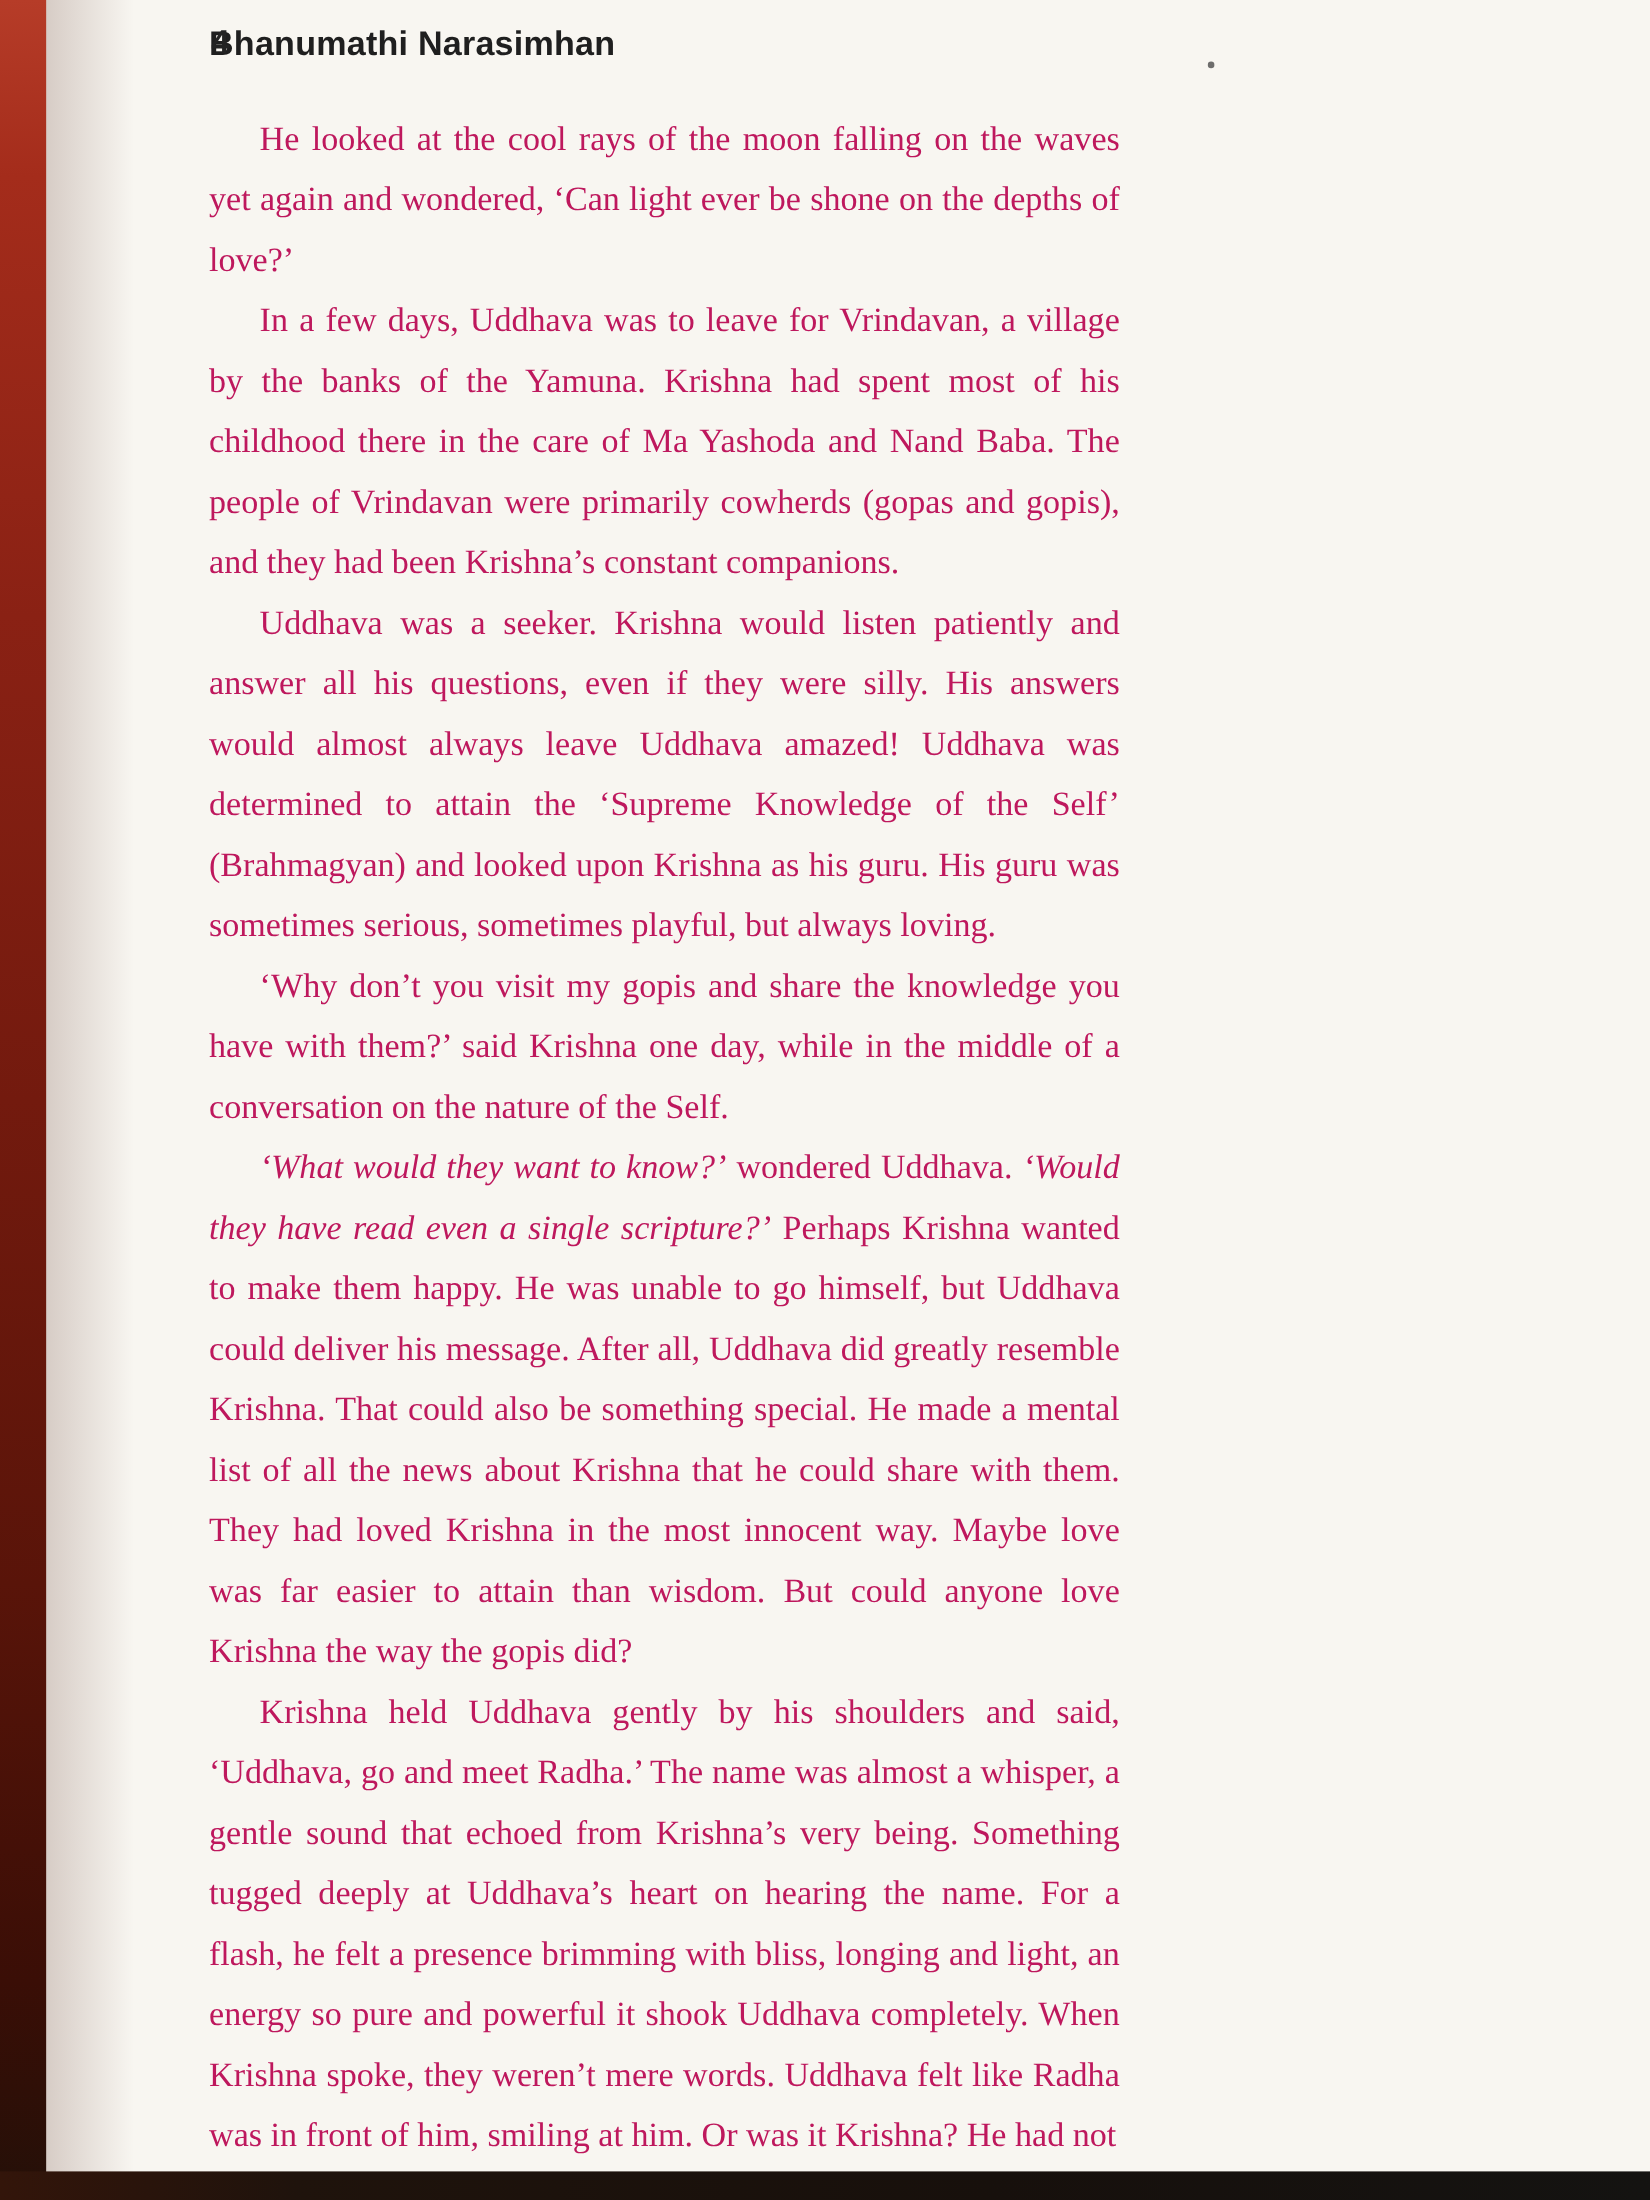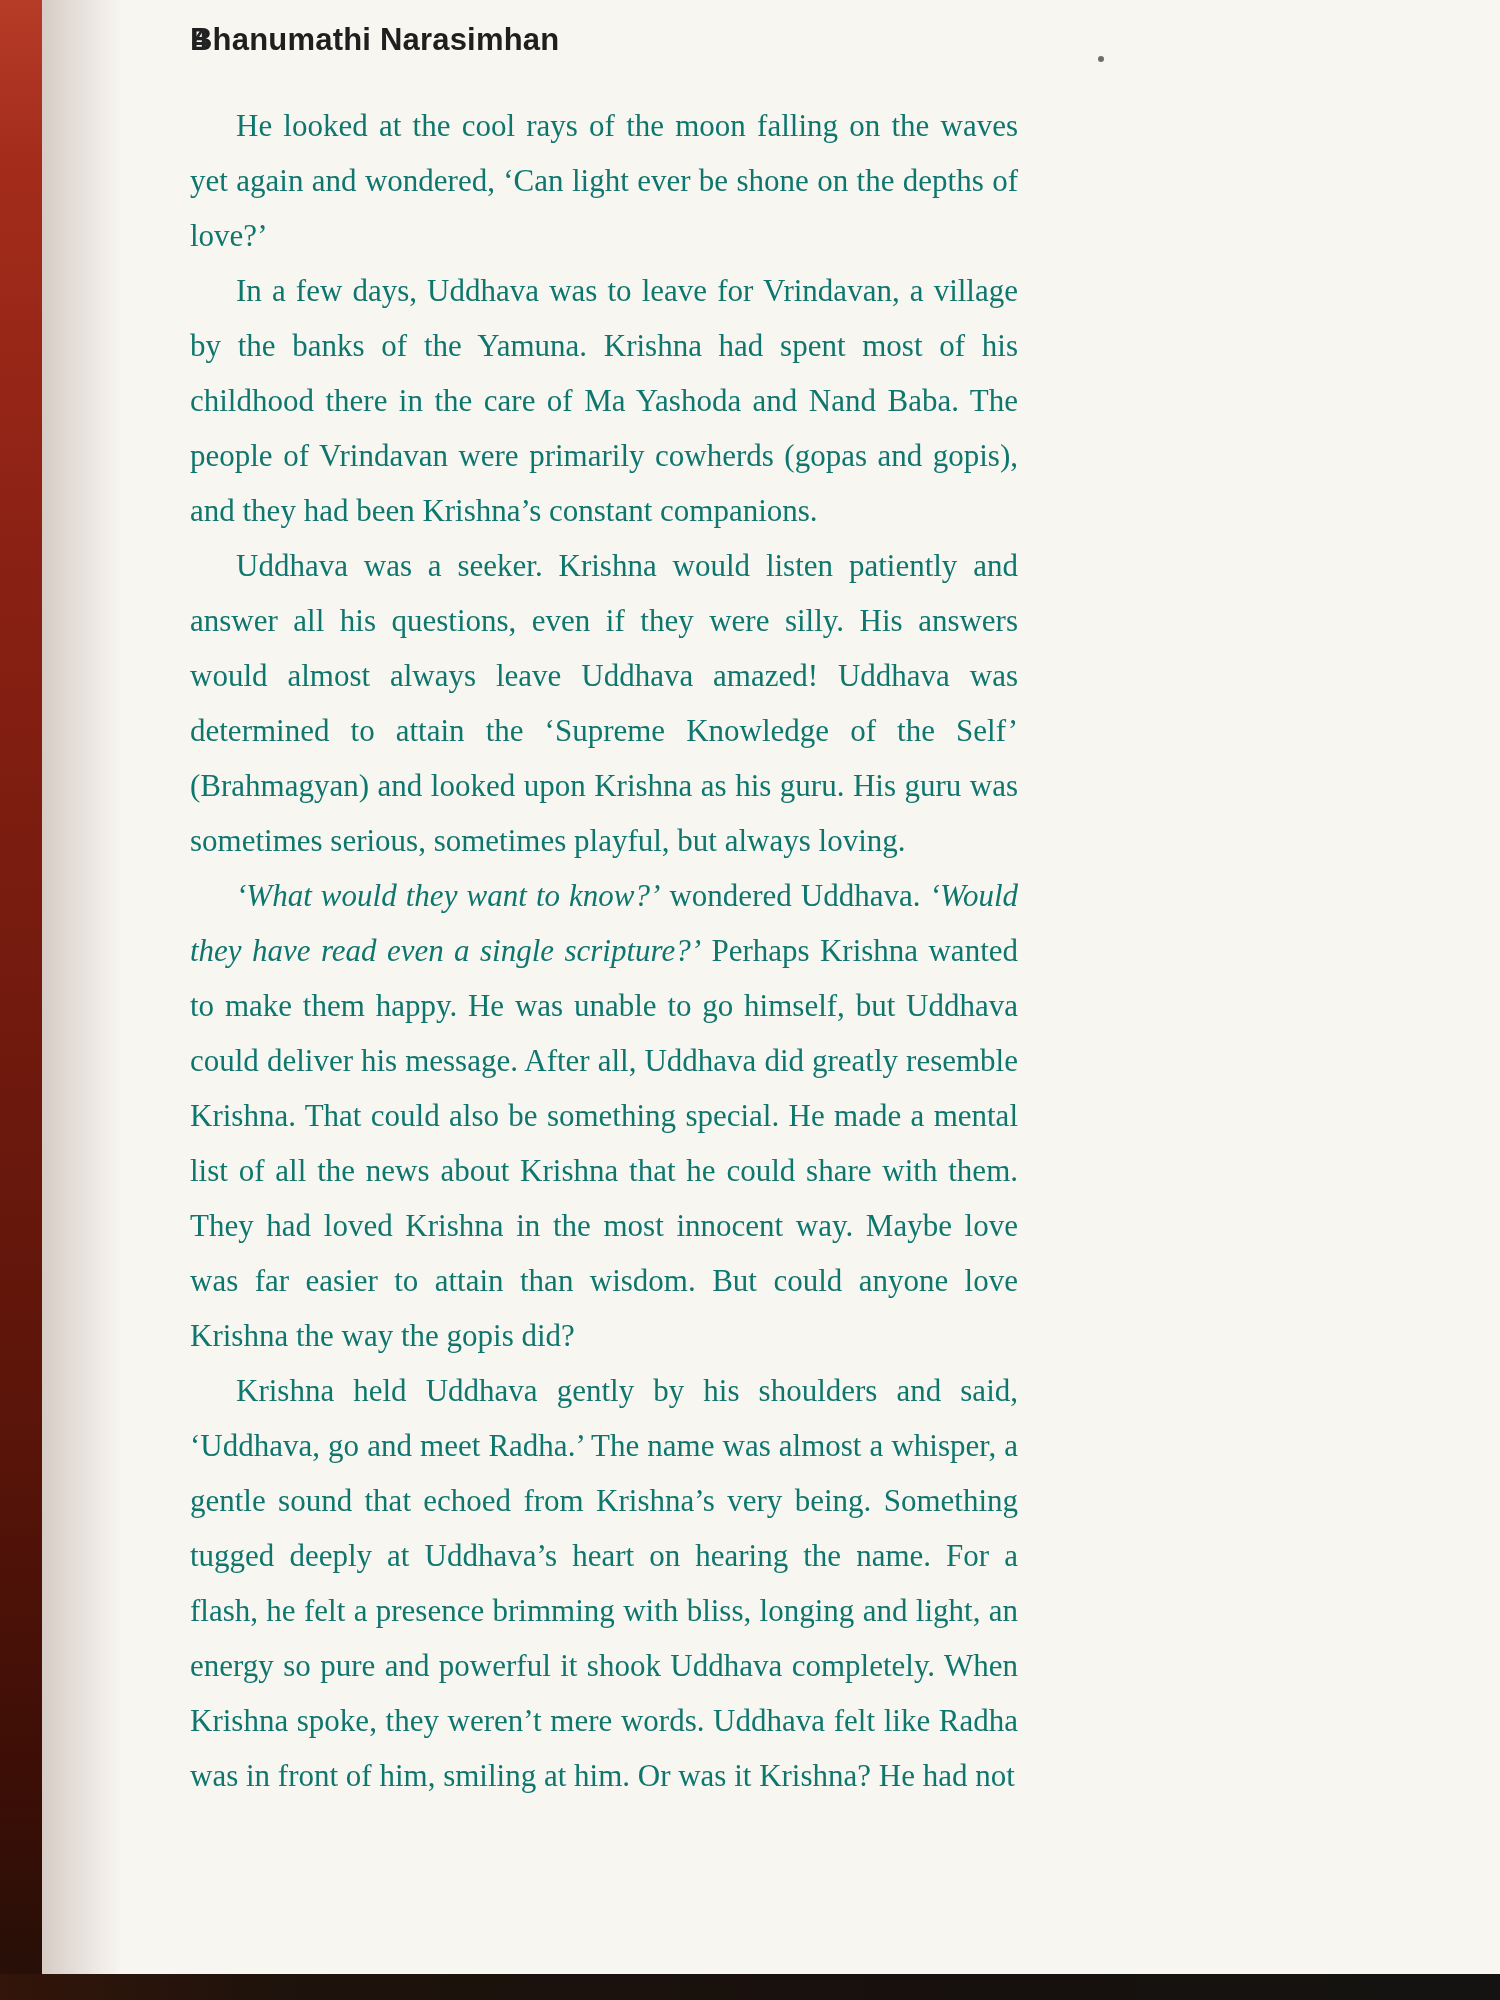--- a/index.html
+++ b/index.html
@@ -76,21 +76,21 @@
     color: #1f1f1f;
     letter-spacing: 0.2px;
   }
   .body-text {
     position: absolute;
     top: 98px;
     left: 190px;
     width: 828px;
     font-size: 31px;
     line-height: 55px;
-    color: #0f766e;
+    color: #be185d;
     text-align: justify;
     text-justify: inter-word;
   }
   .para {
     margin: 0;
     text-indent: 46px;
   }
   .para .italic {
     font-style: italic;
   }
@@ -118,19 +118,20 @@
     <div class="running-header">Bhanumathi Narasimhan</div>
   </div>
 
   <div class="scan-speck"></div>
 
   <div class="body-text">
 
   <p class="para"><span>He looked at the cool rays of the moon falling on the waves yet again and wondered, ‘Can light ever be shone on the depths of love?’</span></p>
       <p class="para"><span>In a few days, Uddhava was to leave for Vrindavan, a village by the banks of the Yamuna. Krishna had spent most of his childhood there in the care of Ma Yashoda and Nand Baba. The people of Vrindavan were primarily cowherds (gopas and gopis), and they had been Krishna’s constant companions.</span></p>
       <p class="para"><span>Uddhava was a seeker. Krishna would listen patiently and answer all his questions, even if they were silly. His answers would almost always leave Uddhava amazed! Uddhava was determined to attain the ‘Supreme Knowledge of the Self’ (Brahmagyan) and looked upon Krishna as his guru. His guru was sometimes serious, sometimes playful, but always loving.</span></p>
+      <p class="para"><span>‘Why don’t you visit my gopis and share the knowledge you have with them?’ said Krishna one day, while in the middle of a conversation on the nature of the Self.</span></p>
       <p class="para"><span class="italic">‘What would they want to know?’</span><span> wondered Uddhava. </span><span class="italic">‘Would they have read even a single scripture?’</span><span> Perhaps Krishna wanted to make them happy. He was unable to go himself, but Uddhava could deliver his message. After all, Uddhava did greatly resemble Krishna. That could also be something special. He made a mental list of all the news about Krishna that he could share with them. They had loved Krishna in the most innocent way. Maybe love was far easier to attain than wisdom. But could anyone love Krishna the way the gopis did?</span></p>
       <p class="para"><span>Krishna held Uddhava gently by his shoulders and said, ‘Uddhava, go and meet Radha.’ The name was almost a whisper, a gentle sound that echoed from Krishna’s very being. Something tugged deeply at Uddhava’s heart on hearing the name. For a flash, he felt a presence brimming with bliss, longing and light, an energy so pure and powerful it shook Uddhava completely. When Krishna spoke, they weren’t mere words. Uddhava felt like Radha was in front of him, smiling at him. Or was it Krishna? He had not</span></p>
     </div>
 
   <div class="bottom-edge"></div>
 
 </div>
 
 </body></html>

